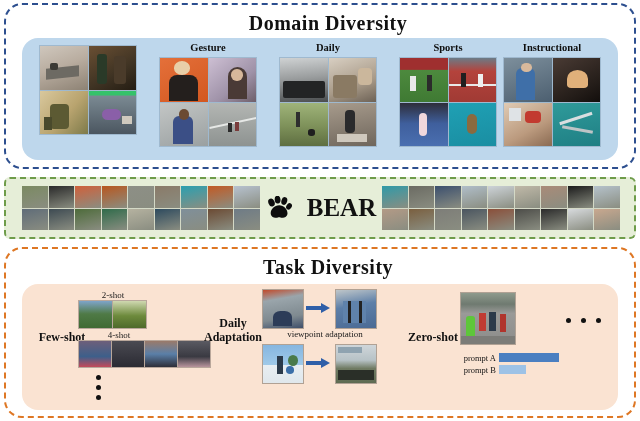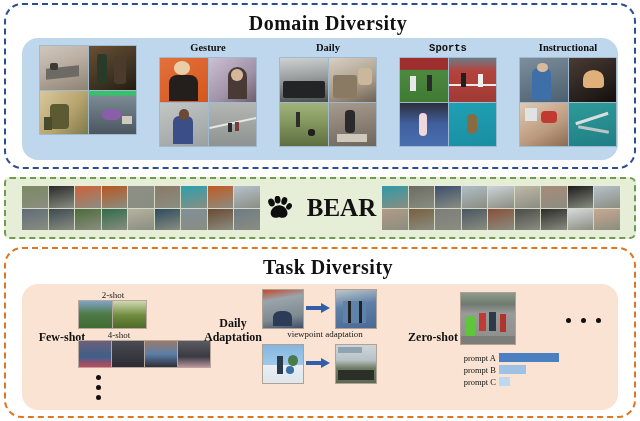--- a/index.html
+++ b/index.html
@@ -168,42 +168,42 @@
         <div style="position:absolute;left:34%;top:22%;width:9%;height:34%;background:#2e2e2e;"></div>
         <div style="position:absolute;left:58%;top:60%;width:16%;height:16%;background:#1f1f1f;border-radius:40%;"></div>
       </div>
       <div class="cell" style="background:linear-gradient(170deg,#a79b8c 0%,#6f665c 100%);">
         <div style="position:absolute;left:34%;top:18%;width:22%;height:52%;background:#2a2a2c;border-radius:4px;"></div>
         <div style="position:absolute;left:18%;top:72%;width:64%;height:18%;background:#cfc8bd;"></div>
       </div>
     </div>
   </div>
 
-  <div class="dom-col" style="left:392px;font-family:Liberation Mono, monospace;">
+  <div class="dom-col" style="left:392px;">
     <div class="dom-label">Sports</div>
     <div class="grid2">
       <div class="cell" style="background:linear-gradient(180deg,#9f2f2f 0%,#9f2f2f 26%,#4d8a3e 27%,#3f7a33 100%);">
         <div style="position:absolute;left:22%;top:42%;width:12%;height:34%;background:#e8e8e8;"></div>
         <div style="position:absolute;left:56%;top:40%;width:12%;height:36%;background:#2b2b2b;"></div>
       </div>
       <div class="cell" style="background:linear-gradient(180deg,#6c7b86 0%,#b4433c 30%,#a03a34 100%);">
         <div style="position:absolute;left:0;top:60%;width:100%;height:4%;background:#e8e8e8;"></div>
         <div style="position:absolute;left:26%;top:34%;width:10%;height:32%;background:#1f1f1f;"></div>
         <div style="position:absolute;left:62%;top:36%;width:10%;height:30%;background:#efefef;"></div>
       </div>
       <div class="cell" style="background:linear-gradient(180deg,#2e2e3a 0%,#3f5f9d 48%,#4a6fb0 100%);">
         <div style="position:absolute;left:40%;top:24%;width:16%;height:52%;background:#f0d7dc;border-radius:4px;"></div>
       </div>
       <div class="cell" style="background:linear-gradient(170deg,#1fa0b4 0%,#1a8ea2 100%);">
         <div style="position:absolute;left:38%;top:26%;width:22%;height:46%;background:#8a6a3f;border-radius:6px;"></div>
       </div>
     </div>
   </div>
 
-  <div class="dom-col" style="left:512px;">
+  <div class="dom-col" style="left:496px;">
     <div class="dom-label">Instructional</div>
     <div class="grid2">
       <div class="cell" style="background:linear-gradient(160deg,#7d8f9c 0%,#4c5f70 100%);">
         <div style="position:absolute;left:26%;top:22%;width:40%;height:74%;background:#3f6fa8;border-radius:6px 6px 0 0;"></div>
         <div style="position:absolute;left:36%;top:12%;width:22%;height:20%;background:#d8b99c;border-radius:50%;"></div>
       </div>
       <div class="cell" style="background:linear-gradient(150deg,#4a3b34 0%,#241d19 70%,#120e0c 100%);">
         <div style="position:absolute;left:30%;top:28%;width:44%;height:40%;background:#e0b07a;border-radius:50% 50% 20% 20%;"></div>
       </div>
       <div class="cell" style="background:linear-gradient(150deg,#e0cbb4 0%,#bb9a7e 60%,#8a6a52 100%);">
@@ -339,24 +339,20 @@
 
   <div id="prompt-block">
     <div class="prow">
       <span class="pname">prompt A</span>
       <span class="pbar" style="width:60px;background:#4a7fc1;"></span>
     </div>
     <div class="prow">
       <span class="pname">prompt B</span>
       <span class="pbar" style="width:27px;background:#9dc2e6;"></span>
     </div>
-    <div class="prow">
-      <span class="pname">prompt C</span>
-      <span class="pbar" style="width: 10.8px; background: rgb(188, 217, 242);"></span>
-    </div>
   </div>
 
   <div class="hdots" style="left:566px;top:318px;">
     <i></i>
       <i></i>
       <i></i>
   </div>
 
 </div>
 

